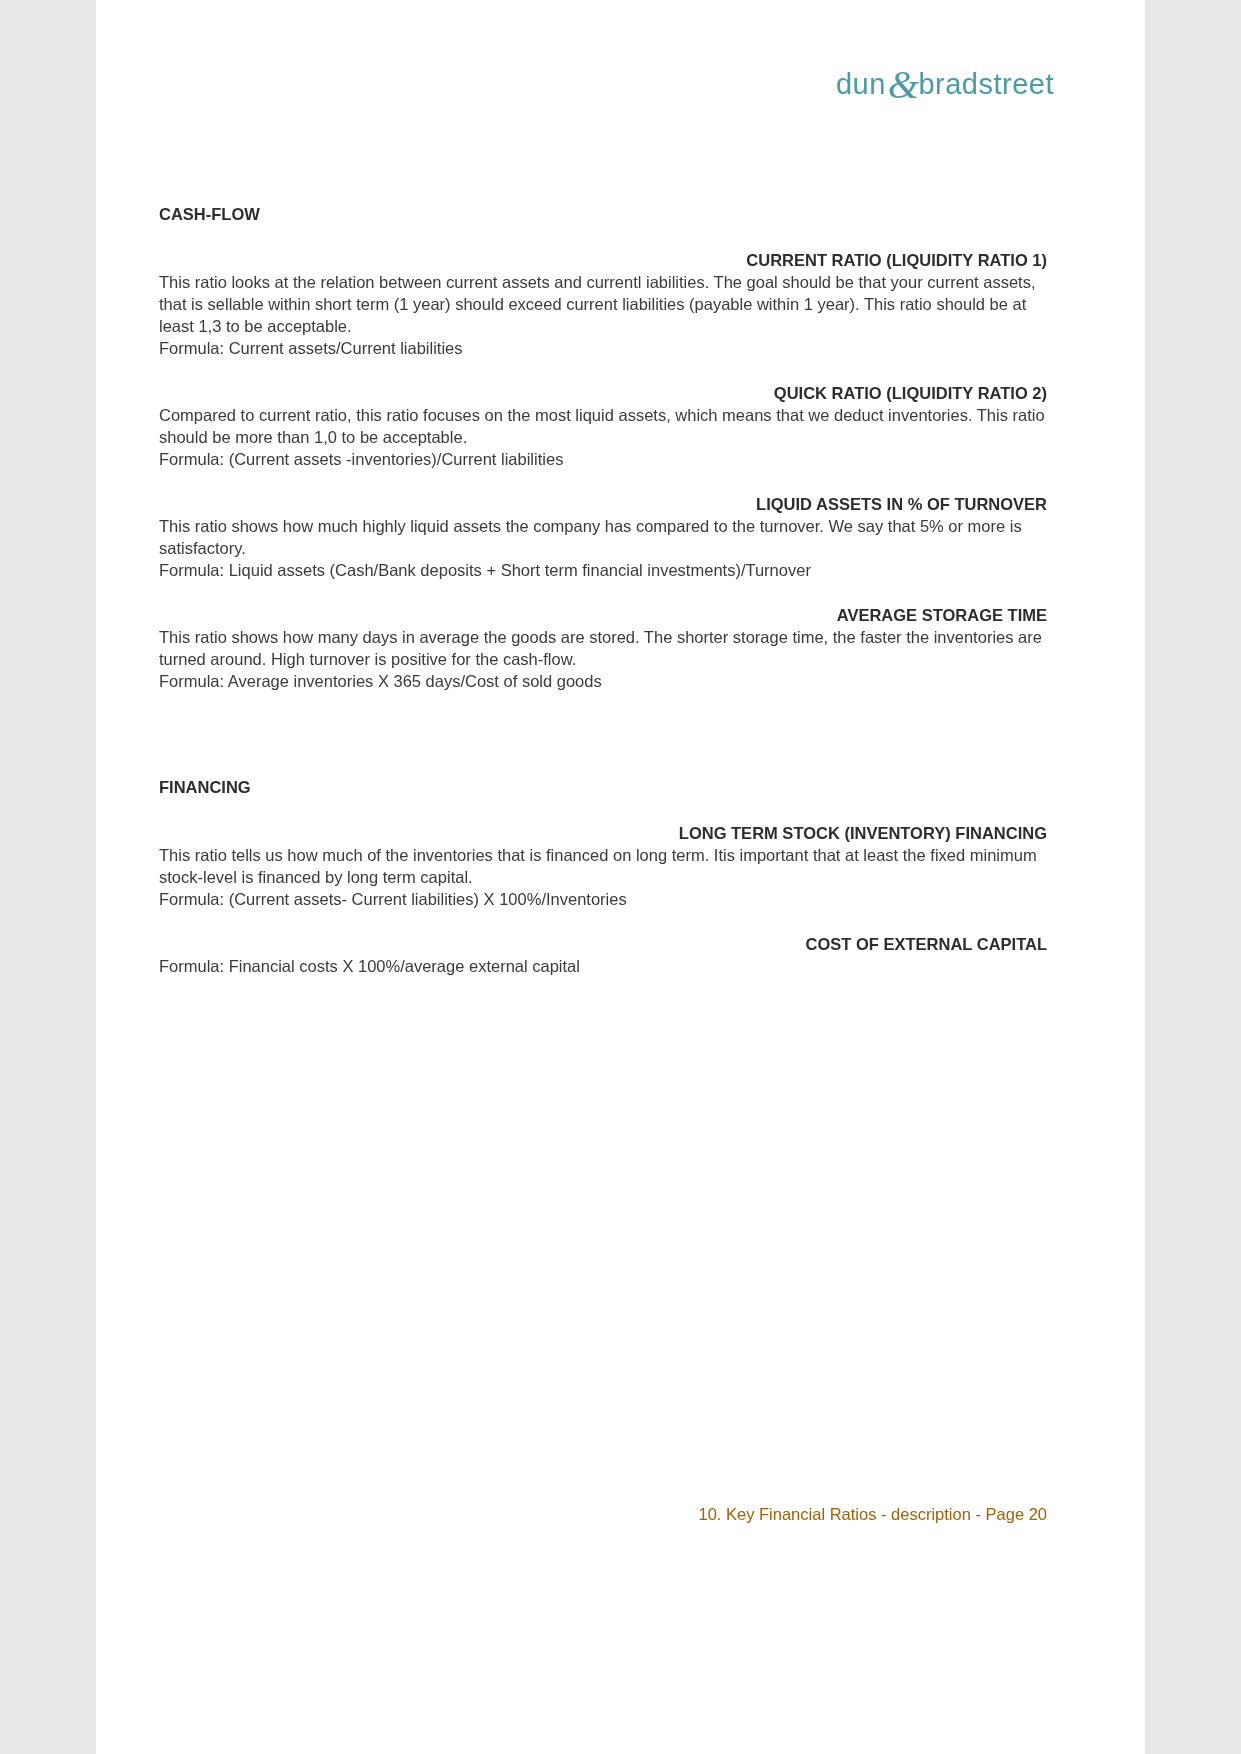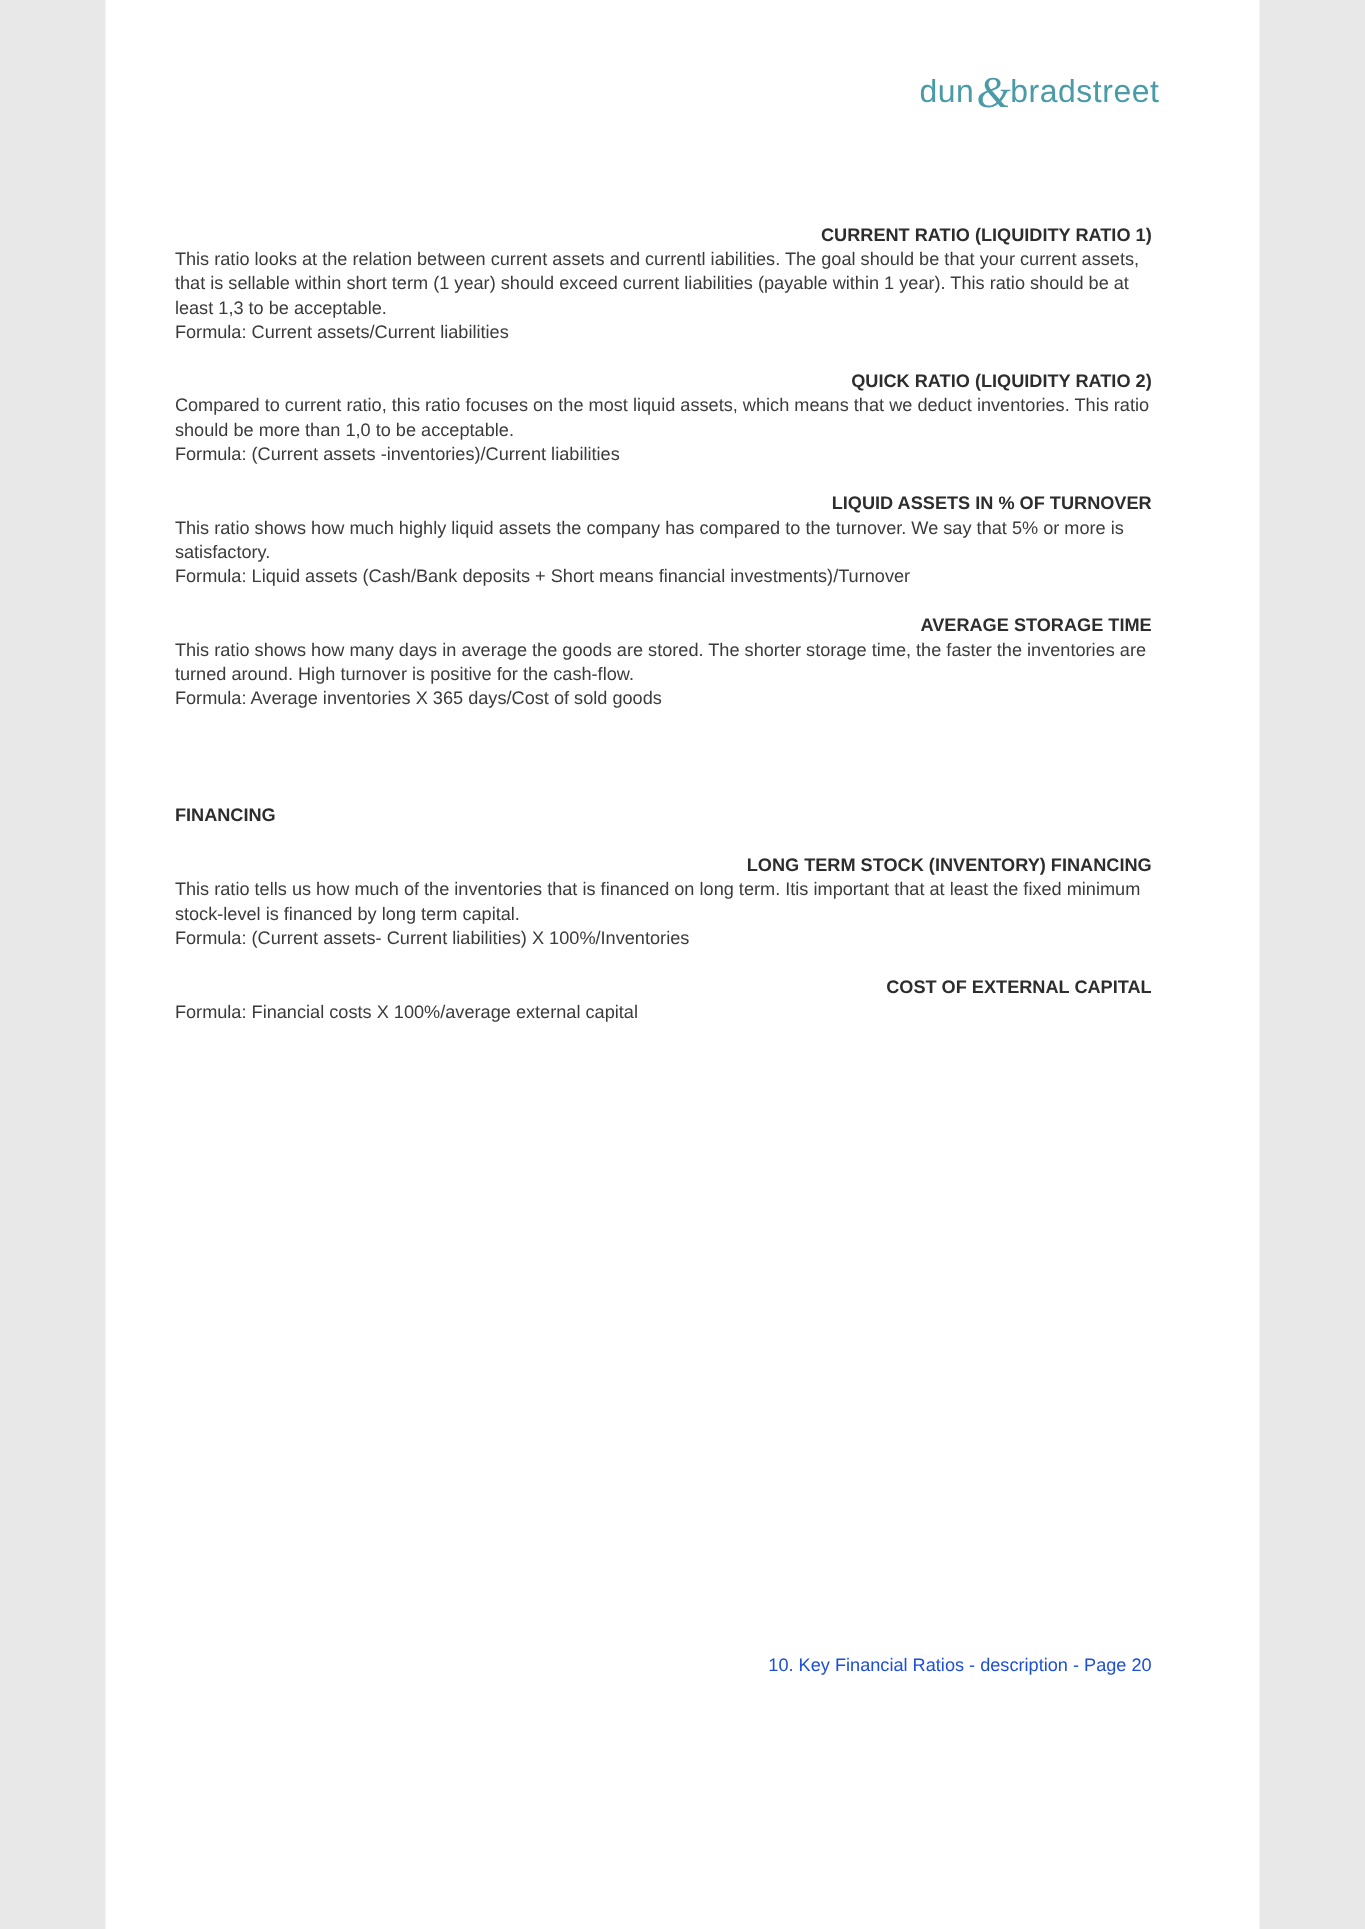--- a/index.html
+++ b/index.html
@@ -58,52 +58,53 @@
   }
   .ratio-body { }
   .ratio-formula { }
   .footer {
     position: absolute;
     top: 1505px;
     left: 63px;
     width: 888px;
     text-align: right;
     font-size: 16.5px;
-    color: #1d4ed8;
+    color: #a16207;
   }
 </style>
 </head>
 <body>
 
 <div class="page">
 
   <div class="logo">
     <span>dun</span><span class="amp">&amp;</span><span>bradstreet</span>
   </div>
 
   <div class="content">
 
     <div class="section">
+      <div class="section-heading">CASH-FLOW</div>
 
       <div class="ratio-item">
         <div class="ratio-title">CURRENT RATIO (LIQUIDITY RATIO 1)</div>
         <div class="ratio-body">This ratio looks at the relation between current assets and currentl iabilities. The goal should be that your current assets, that is sellable within short term (1 year) should exceed current liabilities (payable within 1 year). This ratio should be at least 1,3 to be acceptable.</div>
         <div class="ratio-formula">Formula: Current assets/Current liabilities</div>
       </div>
 
       <div class="ratio-item">
         <div class="ratio-title">QUICK RATIO (LIQUIDITY RATIO 2)</div>
         <div class="ratio-body">Compared to current ratio, this ratio focuses on the most liquid assets, which means that we deduct inventories. This ratio should be more than 1,0 to be acceptable.</div>
         <div class="ratio-formula">Formula: (Current assets -inventories)/Current liabilities</div>
       </div>
 
       <div class="ratio-item">
         <div class="ratio-title">LIQUID ASSETS IN % OF TURNOVER</div>
         <div class="ratio-body">This ratio shows how much highly liquid assets the company has compared to the turnover. We say that 5% or more is satisfactory.</div>
-        <div class="ratio-formula">Formula: Liquid assets (Cash/Bank deposits + Short means financial investments)/Turnover</div>
+        <div class="ratio-formula">Formula: Liquid assets (Cash/Bank deposits + Short term financial investments)/Turnover</div>
       </div>
 
       <div class="ratio-item">
         <div class="ratio-title">AVERAGE STORAGE TIME</div>
         <div class="ratio-body">This ratio shows how many days in average the goods are stored. The shorter storage time, the faster the inventories are turned around. High turnover is positive for the cash-flow.</div>
         <div class="ratio-formula">Formula: Average inventories X 365 days/Cost of sold goods</div>
       </div>
     </div>
 
     <div class="section section-financing">

